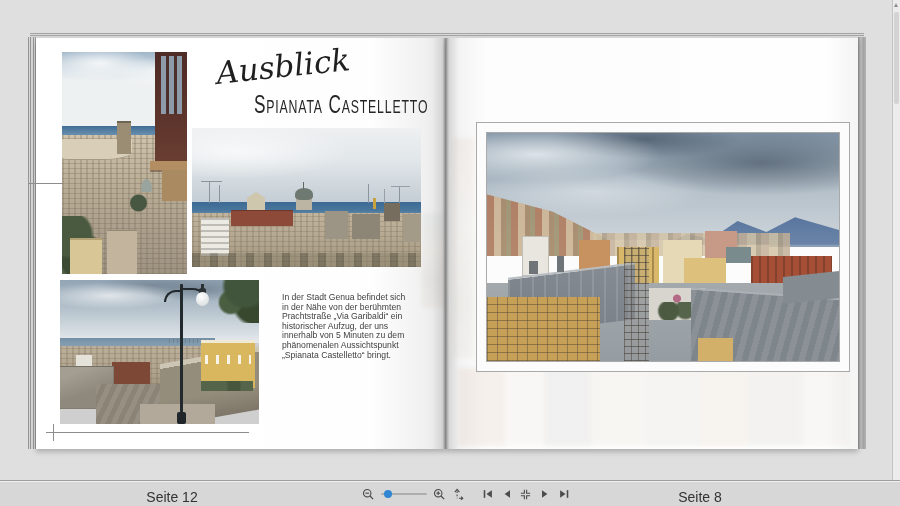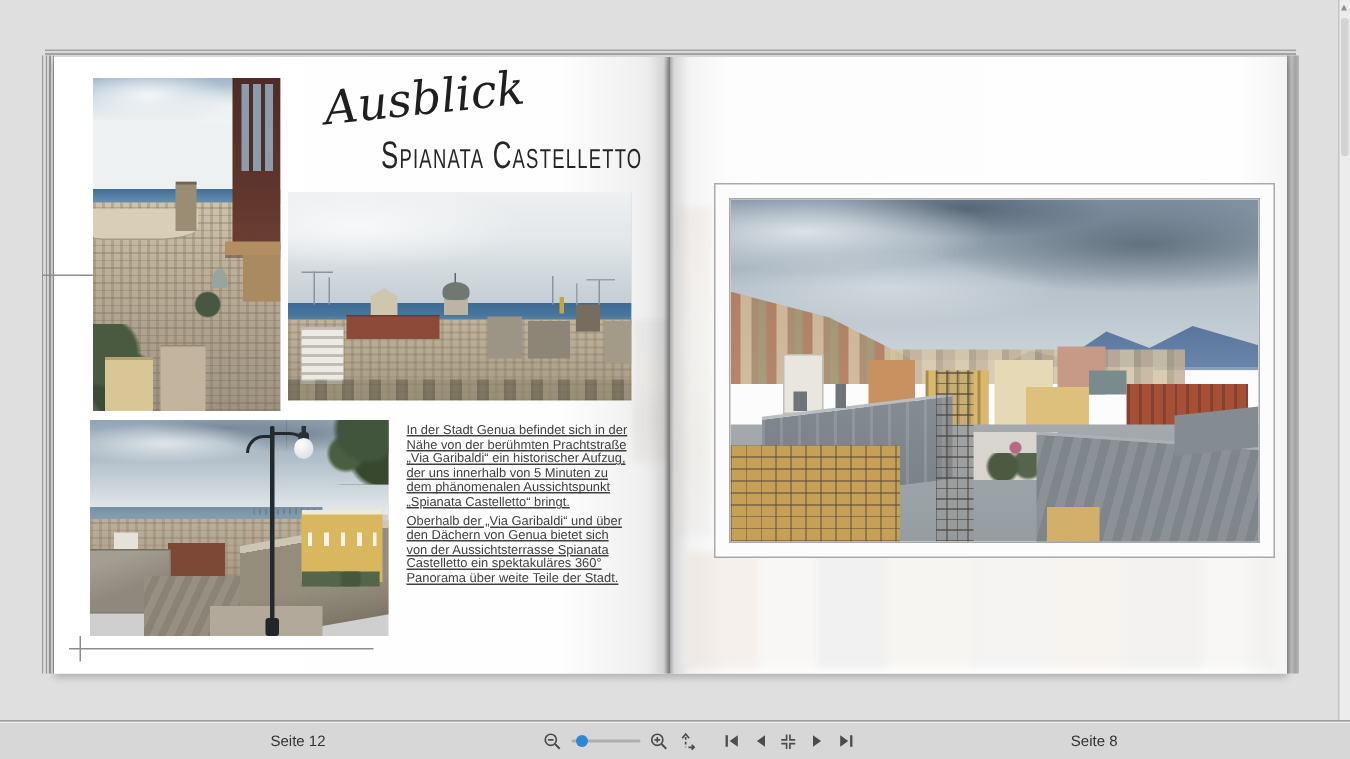--- a/index.html
+++ b/index.html
@@ -21,36 +21,36 @@
   .spine{position:absolute;left:404px;top:5px;width:28px;height:411px;pointer-events:none;
          background:linear-gradient(90deg,rgba(0,0,0,0) 0%,rgba(0,0,0,.08) 38%,rgba(0,0,0,.35) 49%,#454545 50%,rgba(0,0,0,.28) 52%,rgba(0,0,0,.07) 62%,rgba(0,0,0,0) 100%);}
 
   
   .script-title{position:absolute;left:180px;top:10px;font-family:"DejaVu Serif",serif;
       font-style:italic;font-size:31px;color:#1f1f1f;transform:rotate(-6deg);letter-spacing:0px;}
   .main-title{position:absolute;left:218px;top:52px;width:190px;font-family:"Liberation Sans",sans-serif;
       font-variant:small-caps;font-size:21px;font-weight:500;color:#262626;letter-spacing:1px;
       transform:scale(.82,1.22);transform-origin:left top;white-space:nowrap;}
   .bodytext{position:absolute;left:232px;top:241px;width:156px;font-size:8.6px;line-height:9.6px;color:#404040;}
-  .bodytext p{margin:3px;text-decoration:underline;}
+  .bodytext p{margin:14px;}
   .deco-line{position:absolute;background:#8d8d8d;}
   .ph{position:absolute;overflow:hidden;background:#cfcfcf;}
 
   
   .ghost{position:absolute;opacity:.10;filter:blur(2px);pointer-events:none;}
 
   
   .frame-outer{position:absolute;left:30px;top:84px;width:354px;height:230px;border:1px solid #a9a9a9;
                padding:9px;background:#fcfcfc;}
   .frame-inner{width:100%;height:100%;border:1px solid #a9a9a9;box-sizing:border-box;position:relative;overflow:hidden;}
 
   
   .toolbar{position:absolute;left:0;top:480px;width:900px;height:26px;background:#d7d7d7;
            border-top:1px solid #9e9e9e;box-shadow:inset 0 1px 0 #efefef;}
-  .page-label{position:absolute;top:8px;width:90px;text-align:right;font-size:10px;color:#333;}
+  .page-label{position:absolute;top:8px;width:90px;text-align:center;font-size:14px;color:#333;}
   .controls{position:absolute;left:361px;top:5px;display:flex;align-items:center;gap:4px;height:16px;}
   .tb-btn{width:15px;height:16px;display:flex;align-items:center;justify-content:center;cursor:pointer;}
   .tb-btn svg{display:block;}
   .slider{position:relative;width:46px;height:16px;margin:0 1px;}
   .slider-track{position:absolute;left:0;top:7px;width:46px;height:2px;background:#aeaeae;border-radius:1px;}
   .slider-handle{position:absolute;left:3px;top:4px;width:8px;height:8px;border-radius:50%;background:#2f86d3;}
   .nav-gap{width:6px;}
 
   
   .scrollbar{position:absolute;right:0;top:0;width:7px;height:480px;background:#ececec;border-left:1px solid #c3c3c3;}
@@ -138,21 +138,20 @@
         <div class="el" style="left:121px;top:8px;width:24px;height:12px;border-top:2px solid #232a2e;border-right:2px solid #232a2e;border-top-right-radius:14px;"></div>
         <div class="el" style="left:104px;top:10px;width:17px;height:10px;border-top:2px solid #232a2e;border-left:2px solid #232a2e;border-top-left-radius:12px;"></div>
         <div class="el" style="left:141px;top:4px;width:3px;height:5px;background:#2a3134;"></div>
         <div class="el" style="left:139px;top:8px;width:7px;height:5px;background:#2a3134;border-radius:40% 40% 0 0;"></div>
         <div class="el" style="left:136px;top:12px;width:13px;height:14px;border-radius:50%;background:radial-gradient(circle at 35% 30%,#ffffff,#dfe3e4 70%,#c5c9cb);"></div>
         <div class="el" style="left:117px;top:132px;width:9px;height:12px;background:#20262a;border-radius:2px;"></div>
       </div>
 
       <div class="bodytext">
         <p>In der Stadt Genua befindet sich in der Nähe von der berühmten Prachtstraße „Via Garibaldi“ ein historischer Aufzug, der uns innerhalb von 5 Minuten zu dem phänomenalen Aussichtspunkt „Spianata Castelletto“ bringt.</p>
-        <p>Oberhalb der „Via Garibaldi“ und über den Dächern von Genua bietet sich von der Aussichtsterrasse Spianata Castelletto ein spektakuläres 360° Panorama über weite Teile der Stadt.</p>
       </div>
 
       <div class="ghost" style="left:386px;top:175px;width:24px;height:95px;background:linear-gradient(180deg,#9aa5ad,#c2b394 40%,#8f8678 70%,#b5a98f);"></div>
     </div>
 
     <div class="page page-right">
 
       <div class="ghost" style="left:12px;top:330px;width:392px;height:78px;background:linear-gradient(90deg,#b98a5a 0 12%,#d8cdb4 12% 22%,#8f8b84 22% 34%,#c9b98e 34% 48%,#a9a49c 48% 62%,#c49a6a 62% 74%,#9b958c 74% 88%,#c8bfae 88% 100%);"></div>
       <div class="ghost" style="left:6px;top:100px;width:22px;height:220px;background:linear-gradient(180deg,#c9a08a,#d8cdb4 40%,#b5a98f 75%,#c8bfae);"></div>
 

